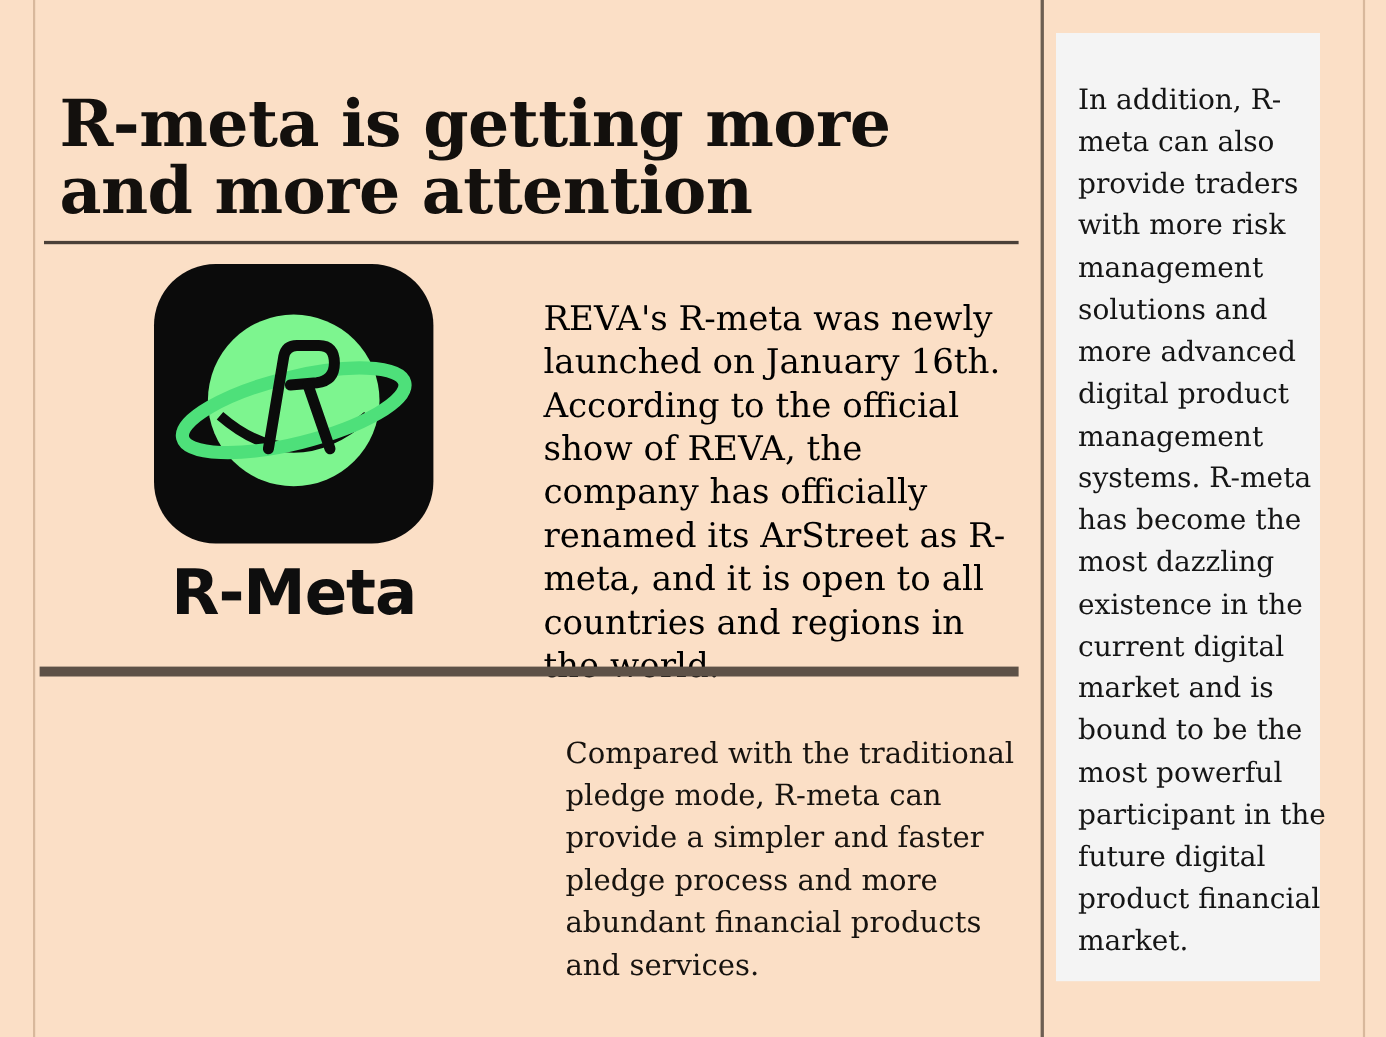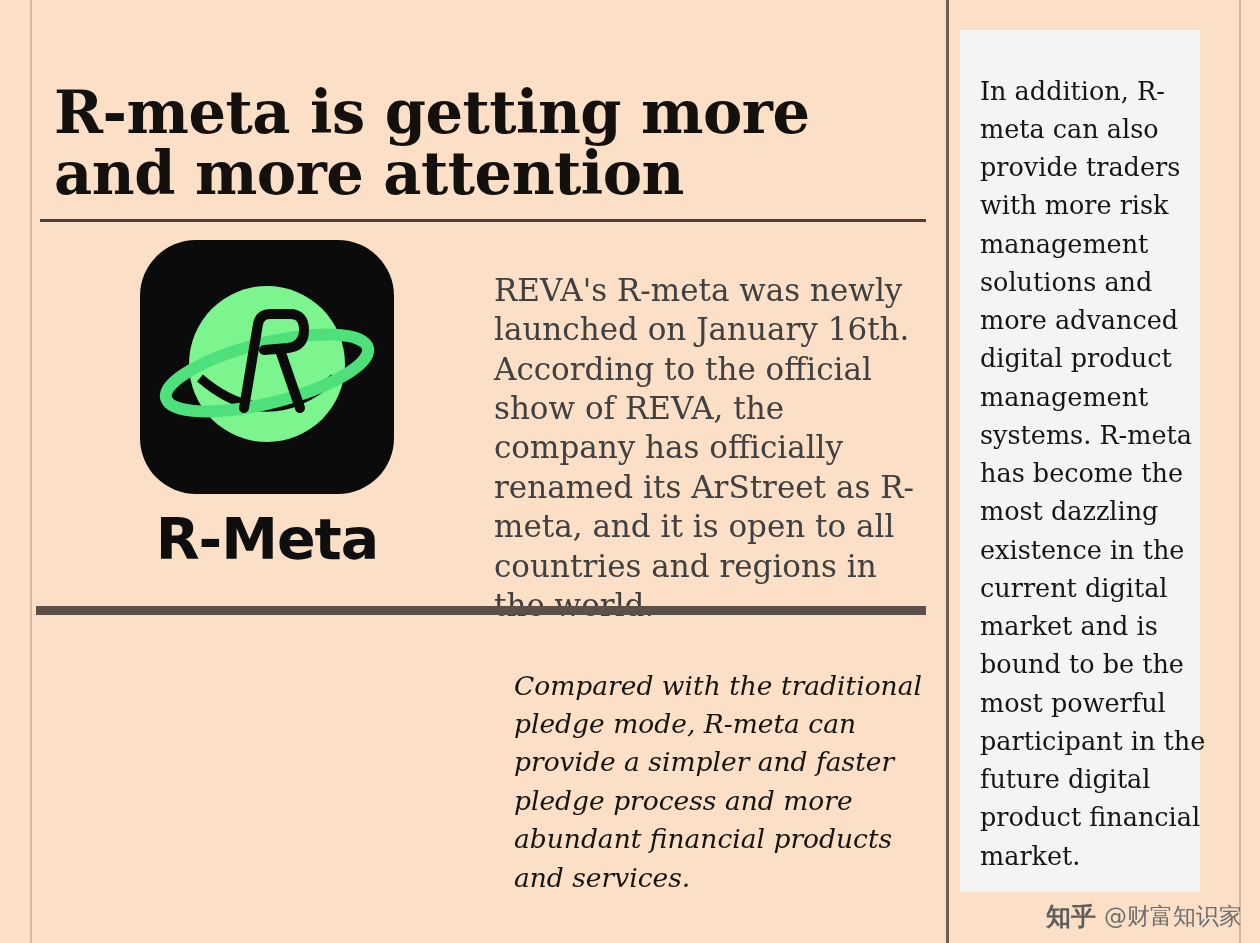--- a/index.html
+++ b/index.html
@@ -108,21 +108,21 @@
 
   
   .lead-para {
     position: absolute;
     left: 458px;
     top: 240px;
     width: 440px;
     font-family: "DejaVu Serif", serif;
     font-size: 31px;
     line-height: 1.27;
-    color: #404040;
+    color: #000000;
   }
 
   
   .lower-left {
     position: absolute;
     left: 2px;
     top: 622px;
     width: 450px;
     font-family: "DejaVu Serif", serif;
     font-size: 26.5px;
@@ -131,21 +131,20 @@
   }
   .lower-right {
     position: absolute;
     left: 478px;
     top: 640px;
     width: 420px;
     font-family: "DejaVu Serif", serif;
     font-size: 26.5px;
     line-height: 1.45;
     color: #17130f;
-    font-style: italic;
   }
 
   
   .side-col {
     position: absolute;
     left: 946px;
     top: 0;
     width: 256px;
     height: 884px;
   }
@@ -232,18 +231,14 @@
     <p class="lower-right">Compared with the traditional pledge mode, R-meta can provide a simpler and faster pledge process and more abundant financial products and services.</p>
   </div>
 
   <div class="side-col">
     <div class="side-divider"></div>
     <div class="side-panel">
       <p class="side-text">In addition, R-meta can also provide traders with more risk management solutions and more advanced digital product management systems. R-meta has become the most dazzling existence in the current digital market and is bound to be the most powerful participant in the future digital product financial market.</p>
     </div>
   </div>
 
-  <div class="watermark">
-    <span class="wm-logo">知乎</span>
-    <span class="wm-at">@财富知识家</span>
-  </div>
 
 </div>
 
 </body></html>

